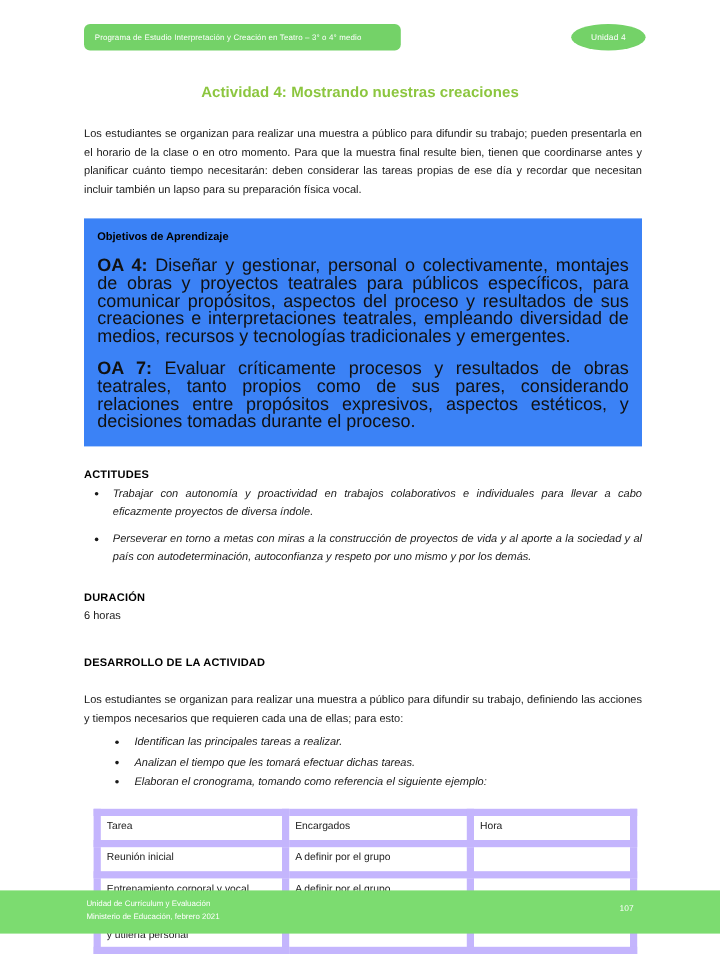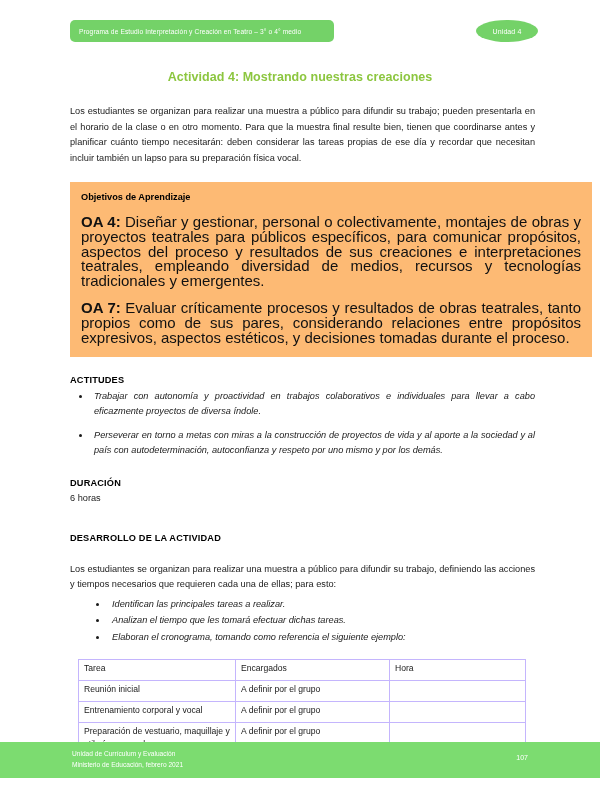--- a/index.html
+++ b/index.html
@@ -102,24 +102,24 @@
     font-size: 9.2px;
     line-height: 15.6px;
     color: #1a1a1a;
     text-align: justify;
     margin: 0;
   }
 
   
   .oa-box {
     margin-top: 16px;
-    background: #fdba74;
+    background: #3b82f6;
     padding: 10px 11px 12px 11px;
     box-sizing: border-box;
-    width: 522px;
+    width: 465px;
   }
   .oa-box-title {
     font-size: 9.2px;
     font-weight: bold;
     color: #000000;
     margin: 0 0 13px 0;
   }
   .oa-item {
     font-size: 15px;
     line-height: 14.6px;
@@ -177,21 +177,21 @@
 
   
   .cronograma {
     margin-top: 14px;
     margin-left: 8px;
     border-collapse: collapse;
     width: 447px;
     table-layout: fixed;
   }
   .cronograma td {
-    border: 1px solid #c4b5fd;
+    border: 6px solid #c4b5fd;
     font-size: 8.6px;
     line-height: 13px;
     padding: 2px 5px 3px 5px;
     color: #1a1a1a;
     vertical-align: top;
     height: 15px;
   }
   .cronograma col.c1 { width: 157px; }
   .cronograma col.c2 { width: 154px; }
   .cronograma col.c3 { width: 136px; }

